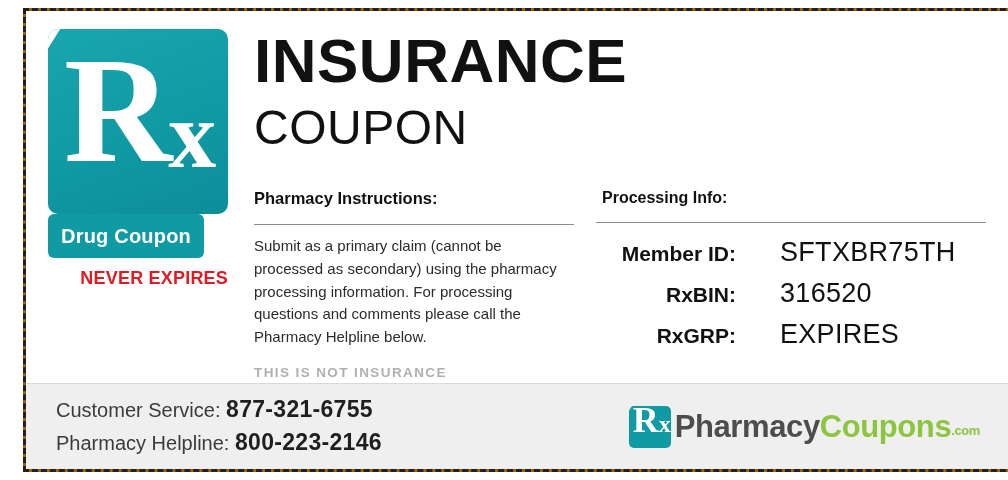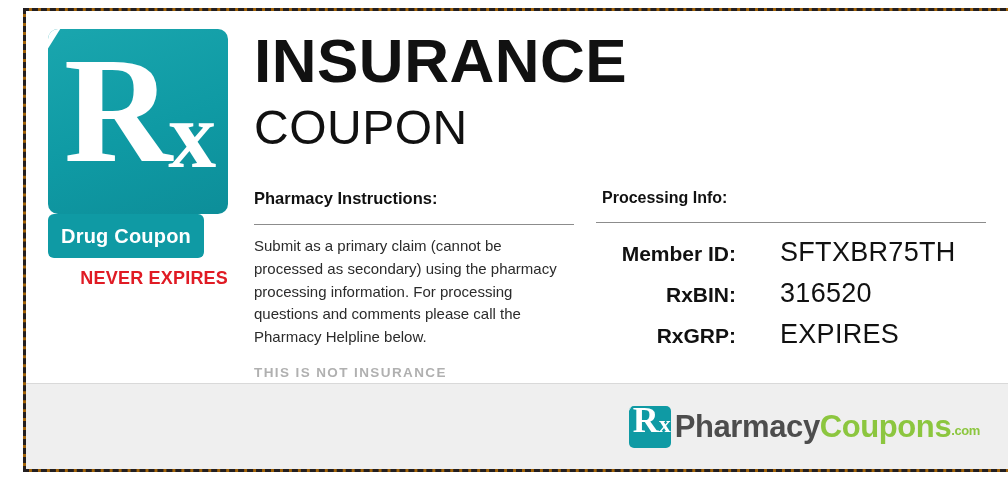--- a/index.html
+++ b/index.html
@@ -311,20 +311,30 @@
 
       <div class="proc-row">
         <div class="lbl">RxGRP:</div>
         <div class="val">EXPIRES</div>
       </div>
     </div>
 
   </div>
 
   <div class="footer">
+    <div class="footer-left">
+      <div class="foot-line">
+        <span>Customer Service:</span>
+        <span class="num">877-321-6755</span>
+      </div>
+      <div class="foot-line">
+        <span>Pharmacy Helpline:</span>
+        <span class="num">800-223-2146</span>
+      </div>
+    </div>
 
     <div class="brand">
       <div class="brand-mark">
         <div class="bm-rx">R<span class="sub">x</span></div>
         <div class="bm-slash"></div>
       </div>
       <div class="brand-text">
         <span class="p1">Pharmacy</span><span class="p2">Coupons</span><span class="p3">.com</span>
       </div>
     </div>

